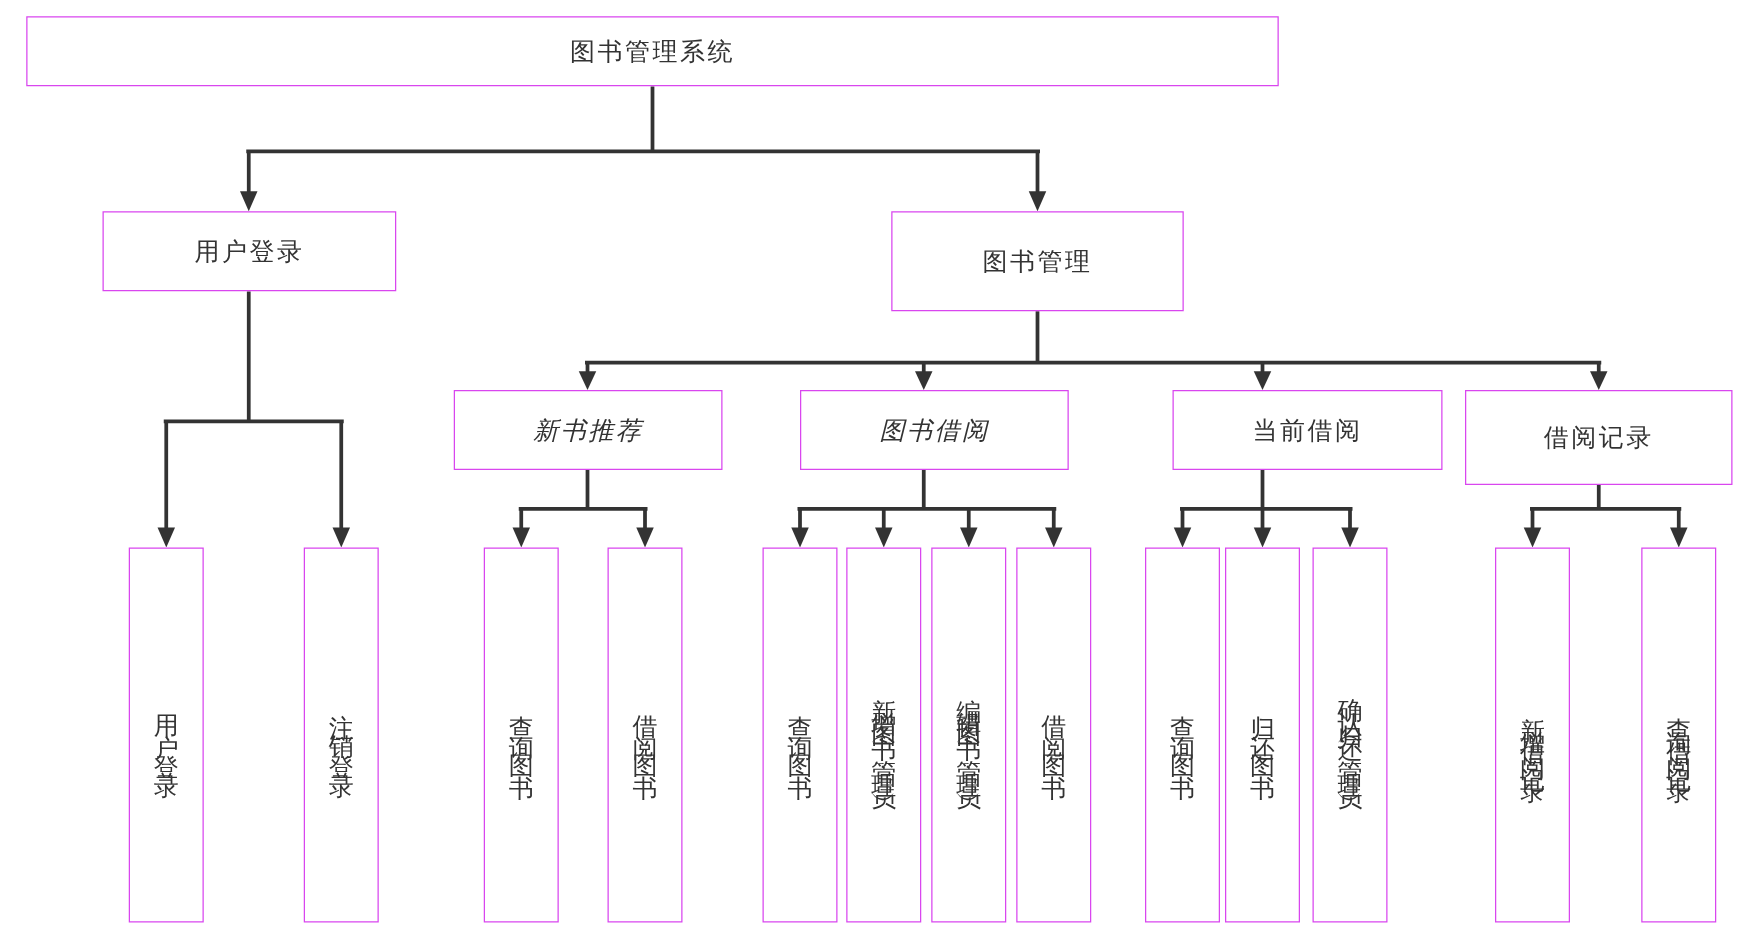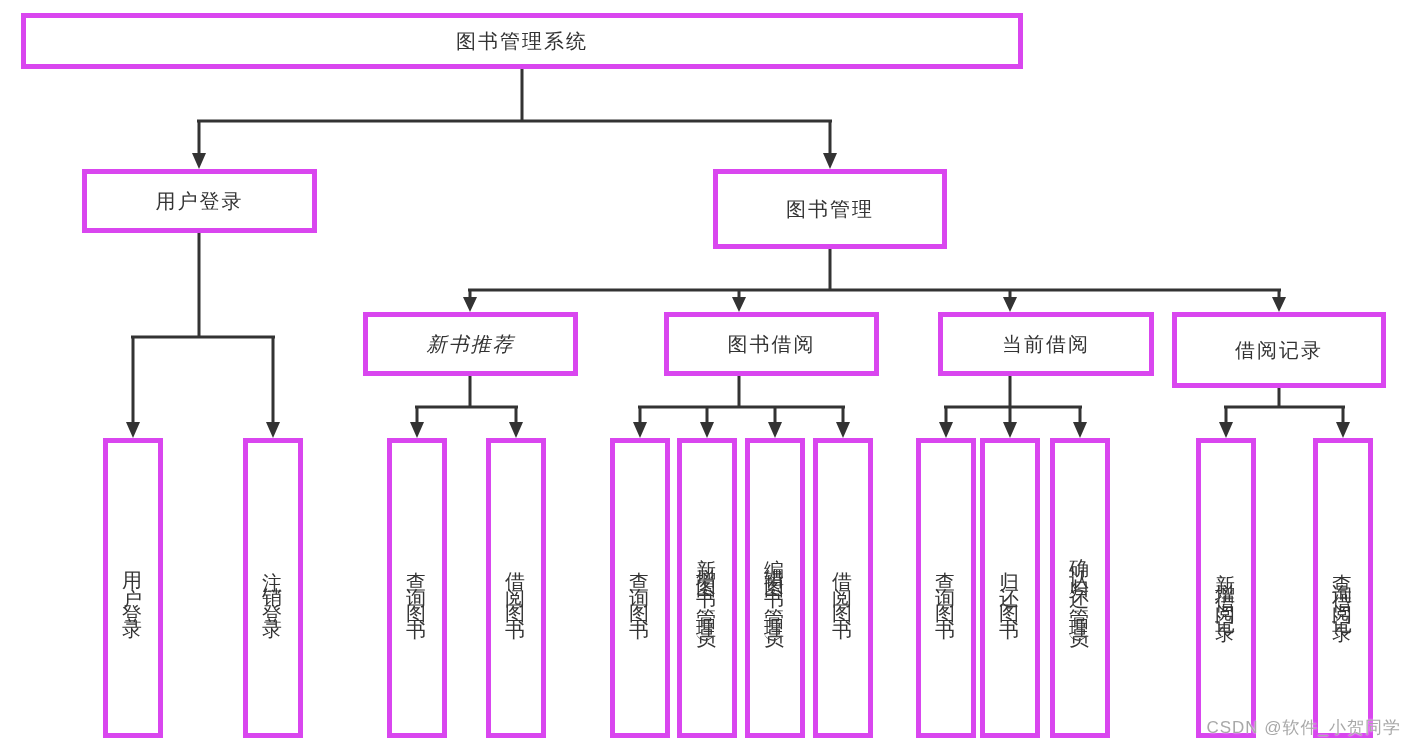--- a/index.html
+++ b/index.html
@@ -9,21 +9,21 @@
     height: 747px;
     background: #ffffff;
     font-family: "Liberation Sans", "DejaVu Sans", sans-serif;
     overflow: hidden;
   }
   svg.links { position: absolute; left: 0; top: 0; }
   .node, .leaf {
     position: absolute;
     box-sizing: border-box;
     background: #ffffff;
-    border: 5px solid #d946ef;
+    border: 1px solid #d946ef;
     display: flex;
     align-items: center;
     justify-content: center;
     color: #333333;
   }
   .node { font-size: 20px; letter-spacing: 2px; }
   .leaf { top: 438px; height: 300px; width: 60px; }
   .leaf span {
     writing-mode: vertical-rl;
     text-orientation: mixed;
@@ -32,21 +32,21 @@
     color: #333333;
     white-space: nowrap;
   }
   .leaf.long span { letter-spacing: 10px; }
 
   
   .n-root { left: 21px;  top: 13px;  width: 1002px; height: 56px; }
   .n-user { left: 82px;  top: 169px; width: 235px;  height: 64px; }
   .n-mgmt { left: 713px; top: 169px; width: 234px;  height: 80px; }
   .n-m0   { left: 363px; top: 312px; width: 215px;  height: 64px; font-style: italic; }
-  .n-m1   { left: 664px; top: 312px; width: 215px;  height: 64px; }
+  .n-m1   { left: 640px; top: 312px; width: 215px;  height: 64px; font-style: italic; }
   .n-m2   { left: 902px; top: 312px; width: 216px;  height: 64px; margin-left: 36px; }
   .n-m3   { left: 1172px;top: 312px; width: 214px;  height: 76px; }
 
   
   .lf1  { left: 103px; }
   .lf2  { left: 243px; }
   .lf3  { left: 387px; }
   .lf4  { left: 486px; }
   .lf5  { left: 610px; }
   .lf6  { left: 677px; }
@@ -188,14 +188,13 @@
     <span>确认归还（管理员）</span>
   </div>
 
   <div class="leaf lf12 long">
     <span>新增借阅记录</span>
   </div>
   <div class="leaf lf13 long">
     <span>查询借阅记录</span>
   </div>
 
-  <div class="watermark">CSDN @软件_小贺同学</div>
 </div>
 
 </body></html>

